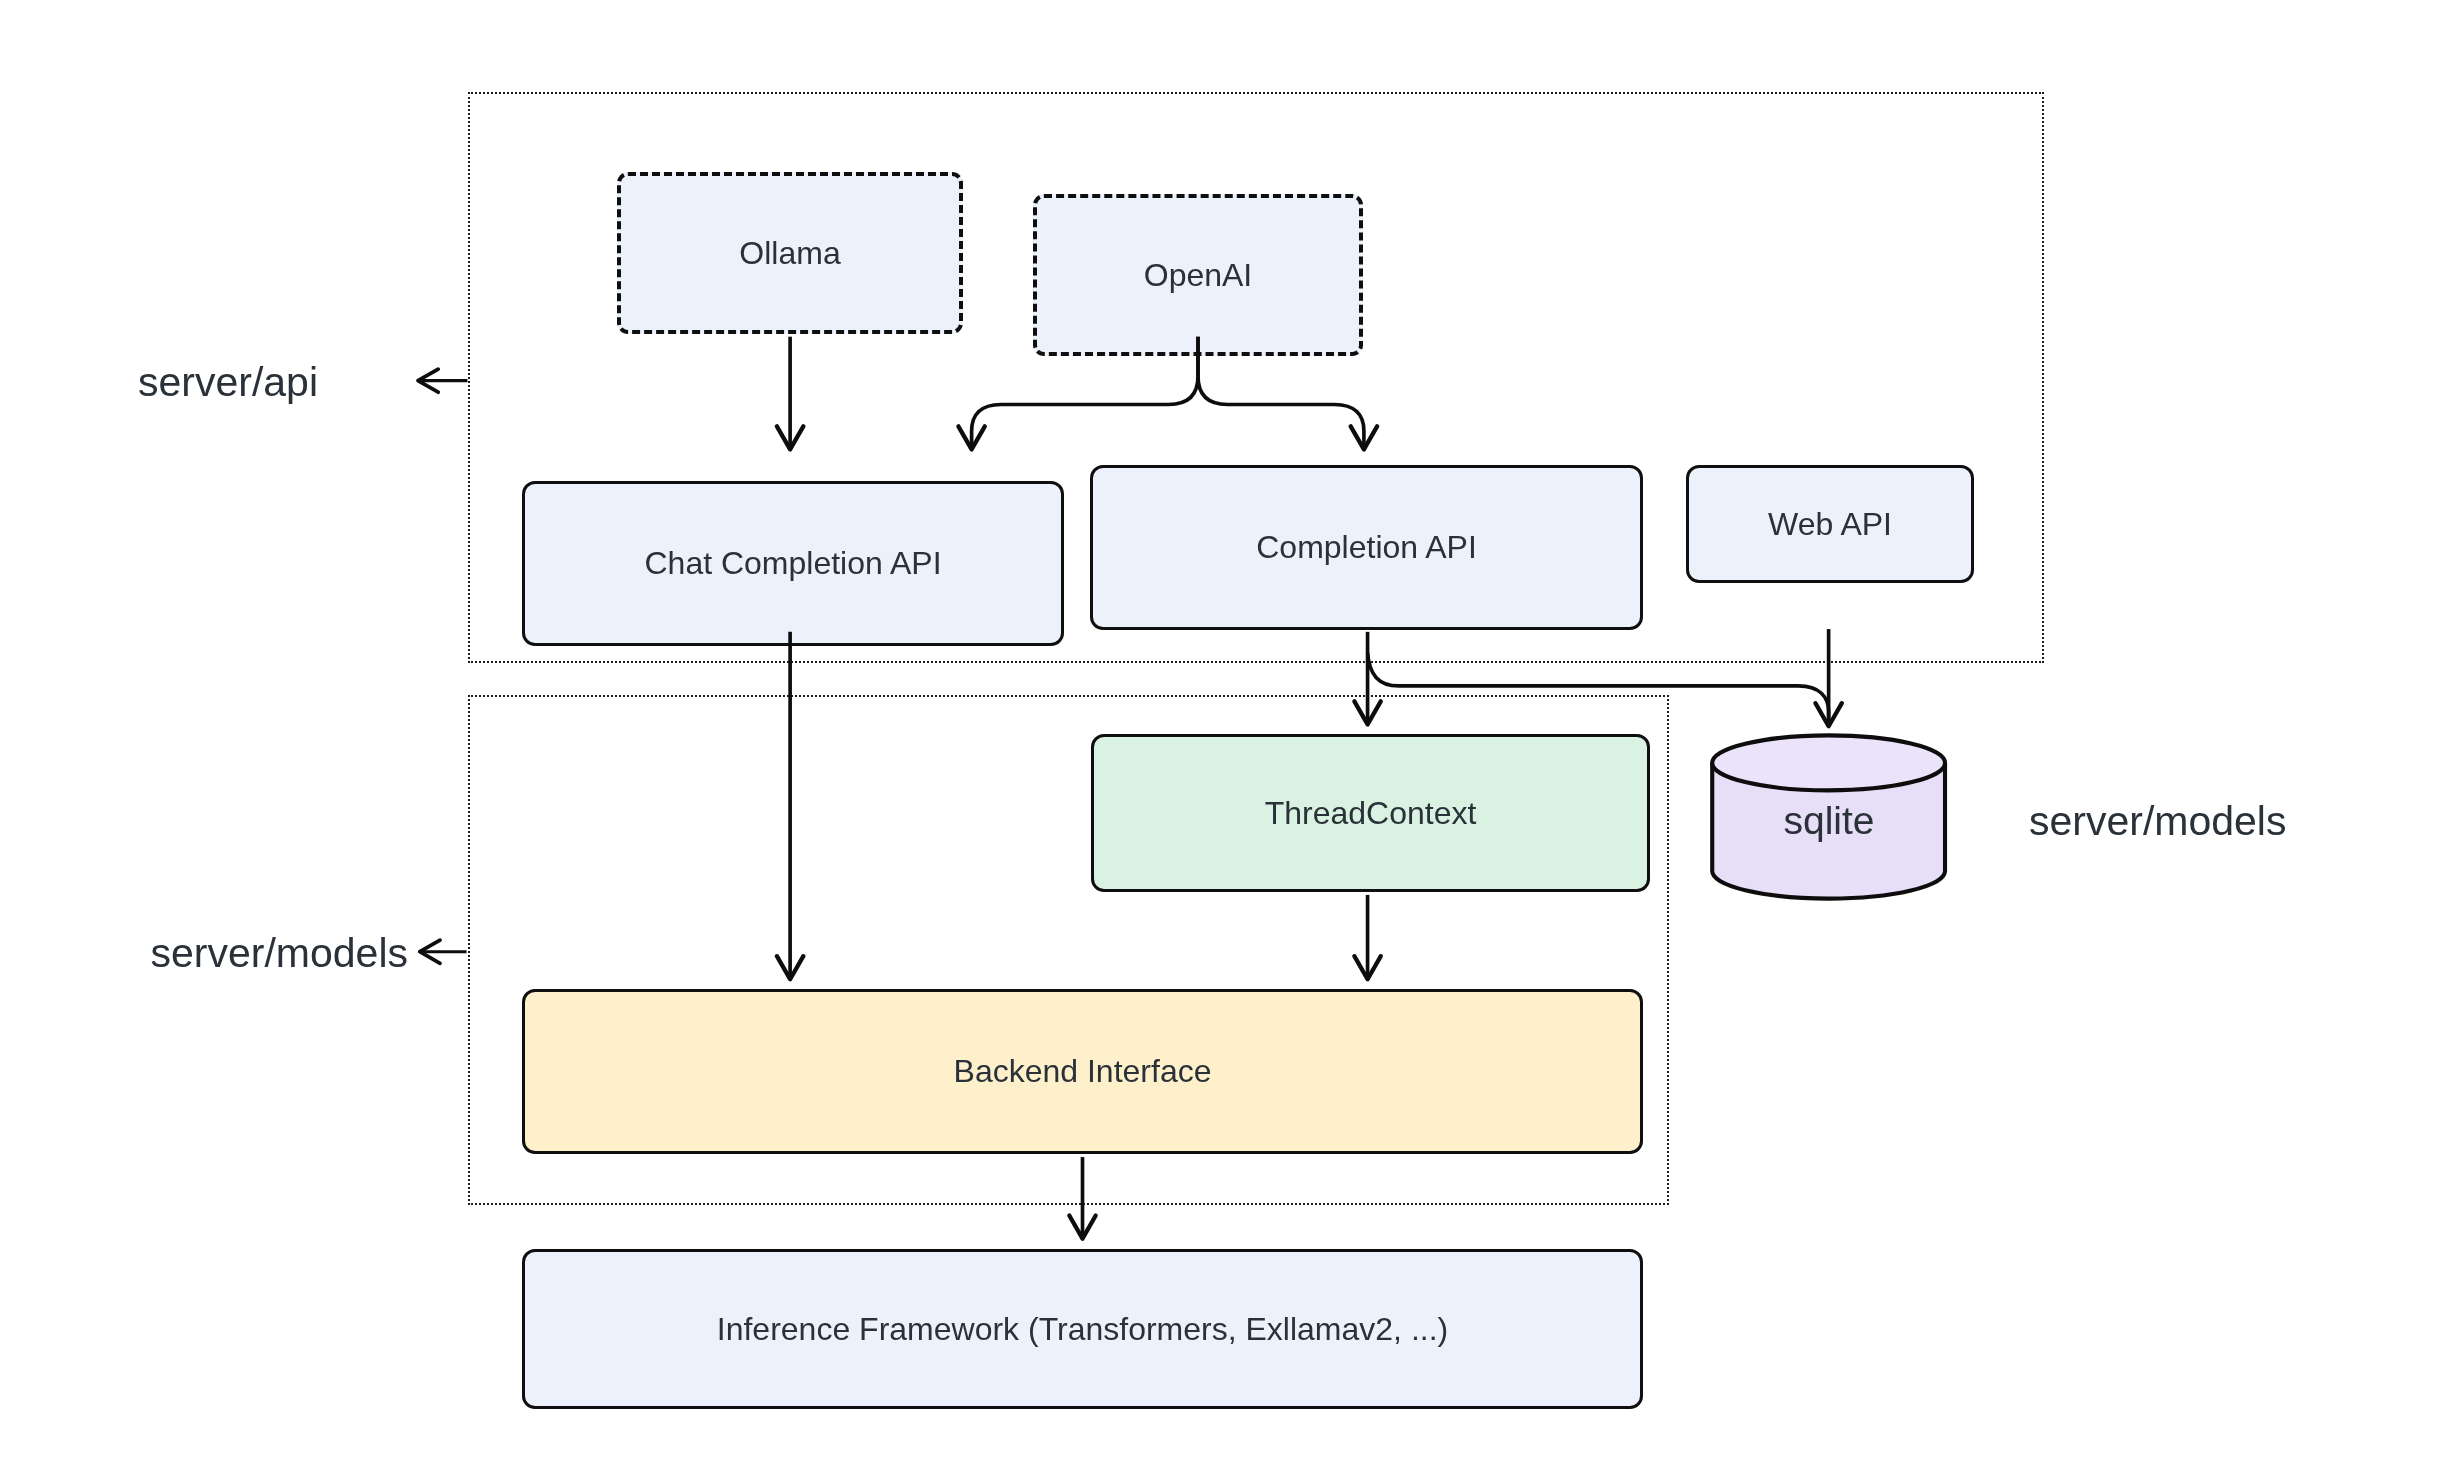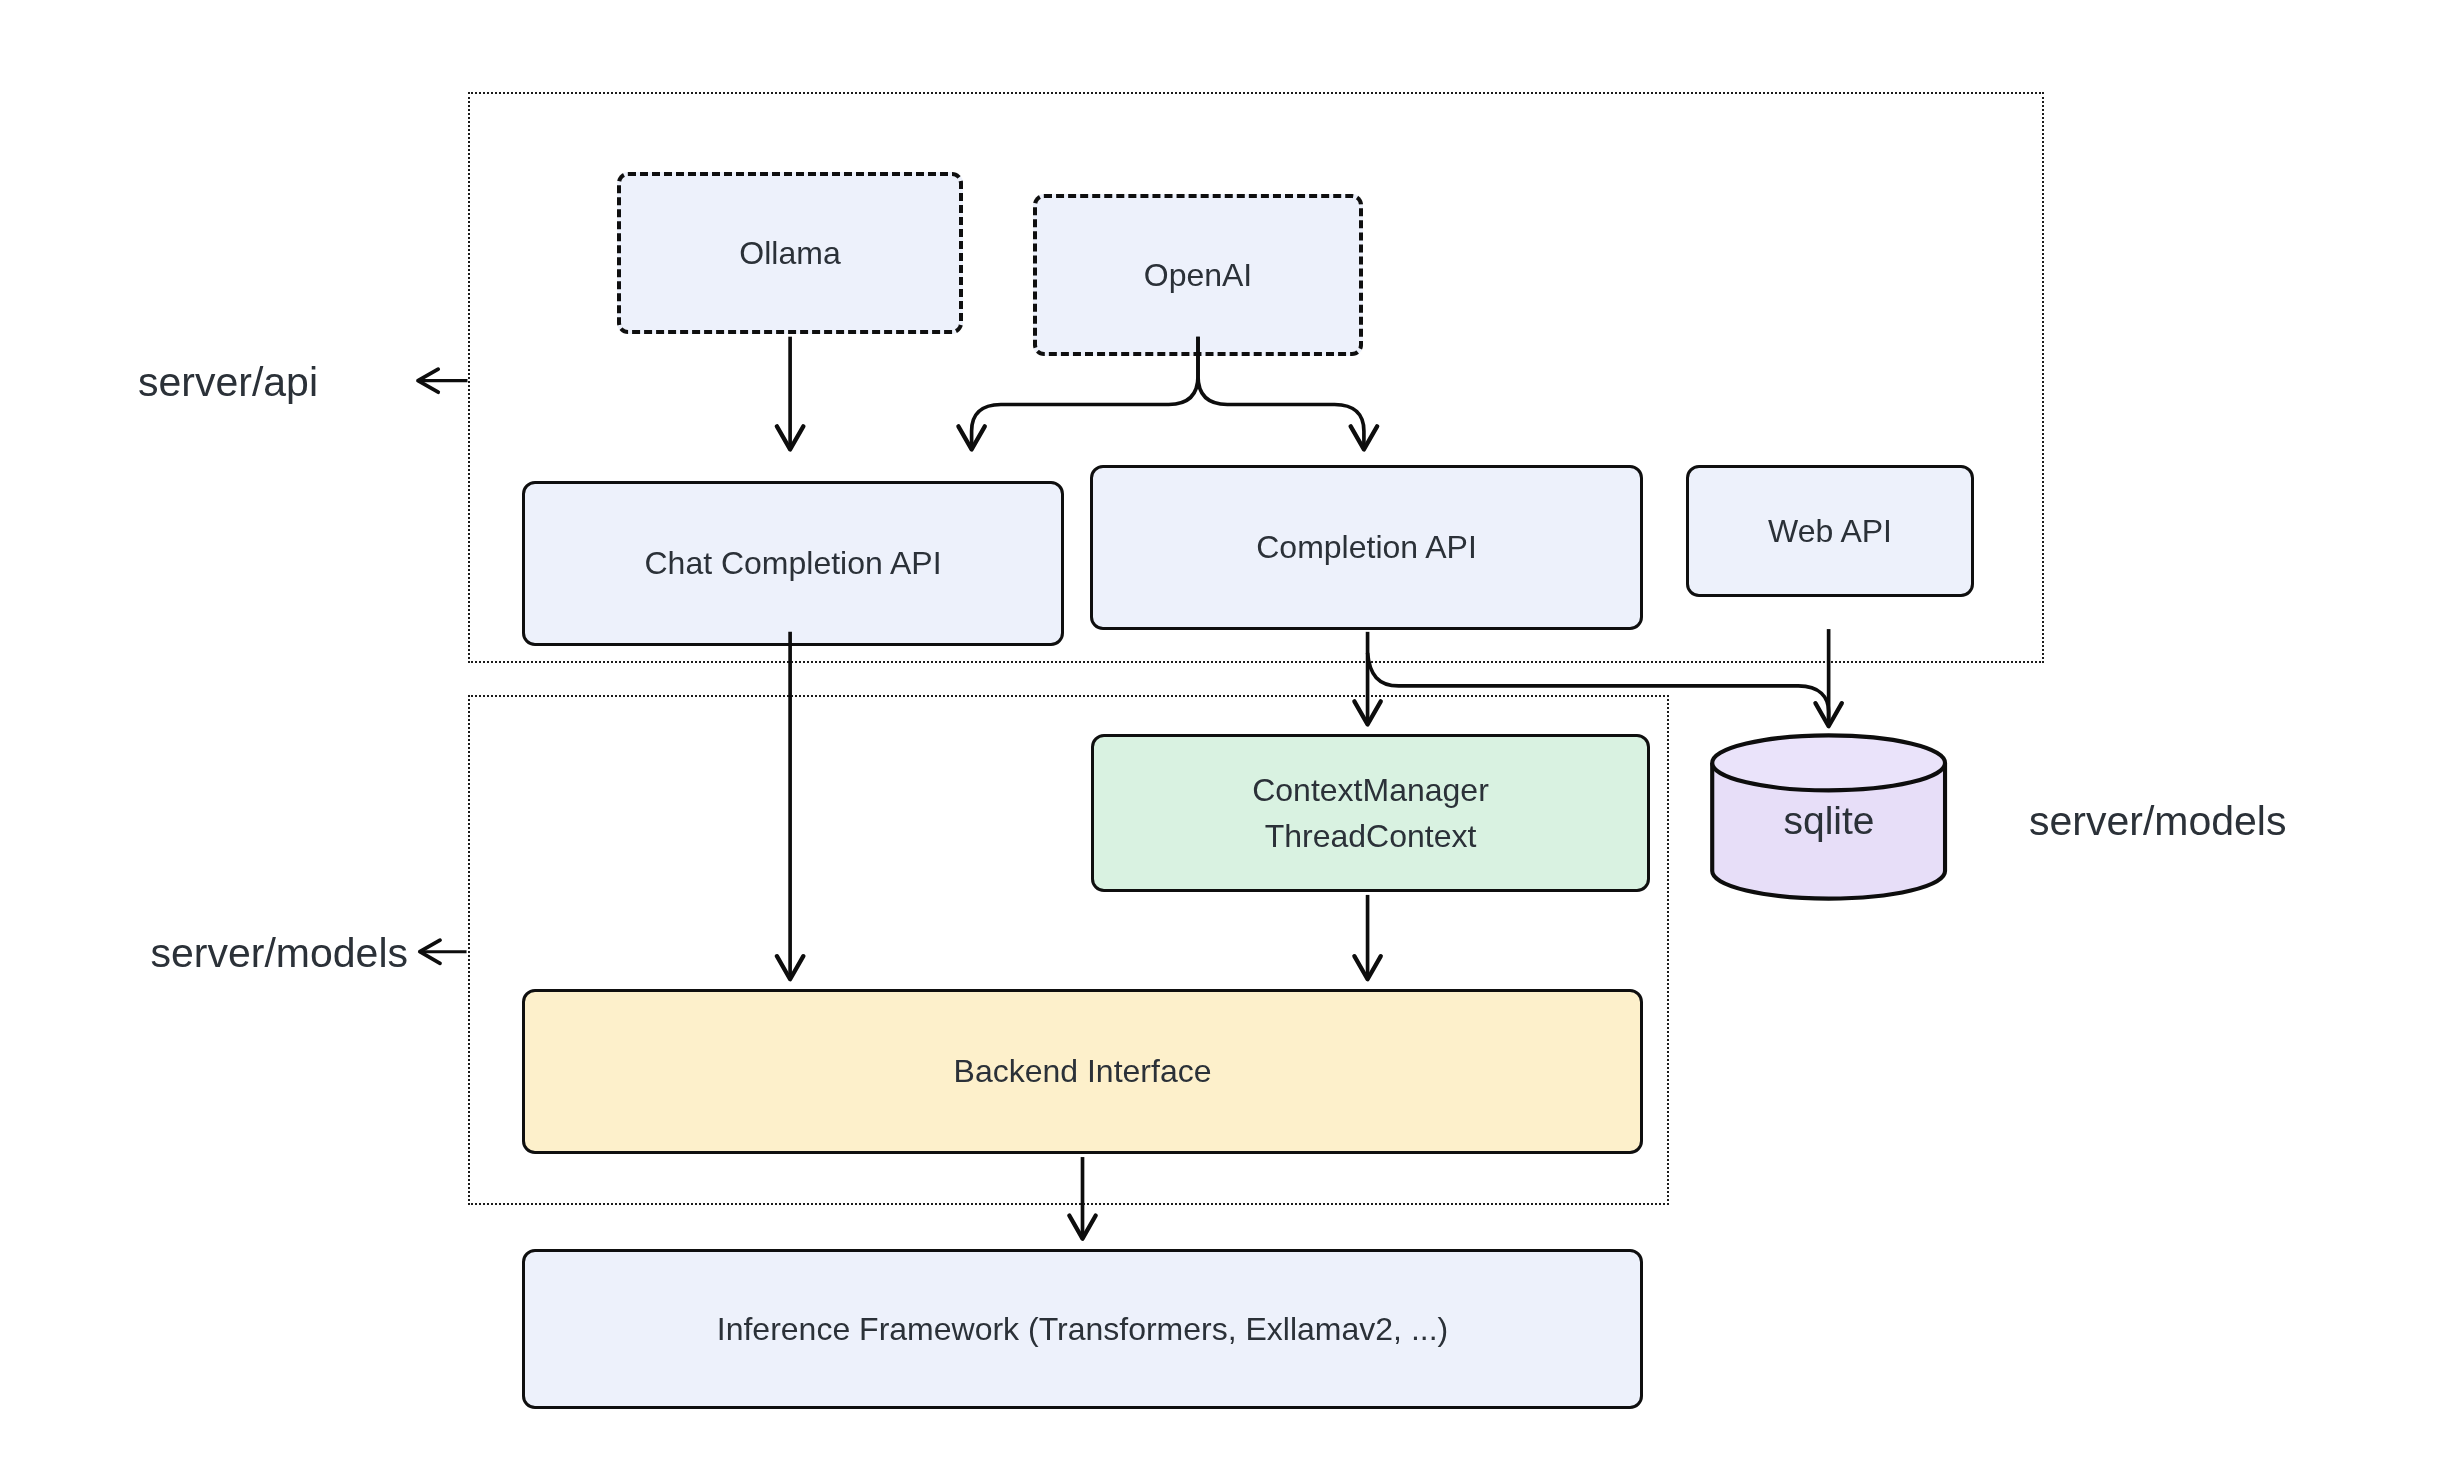--- a/index.html
+++ b/index.html
@@ -57,21 +57,21 @@
     border-radius: 11px;
   }
   .fill-blue   { background: var(--node-blue,   #edf1fb); }
   .fill-green  { background: var(--node-green,  #d9f2e1); }
   .fill-yellow { background: var(--node-yellow, #fdf0cb); }
 
   .node-ollama    { left: 617px;  top: 172px;  width: 346px;  height: 162px; }
   .node-openai    { left: 1033px; top: 172px;  width: 330px;  height: 162px; margin-top: 22px; }
   .node-chat      { left: 522px;  top: 465px;  width: 542px;  height: 165px; margin-top: 16px; }
   .node-assistant { left: 1090px; top: 465px;  width: 553px;  height: 165px; }
-  .node-web       { left: 1686px; top: 465px;  width: 288px;  height: 132px; }
+  .node-web       { left: 1686px; top: 465px;  width: 288px;  height: 118px; }
   .node-context   { left: 1091px; top: 734px;  width: 559px;  height: 158px; }
   .node-backend   { left: 522px;  top: 989px; width: 1121px; height: 165px; }
   .node-inference { left: 522px;  top: 1249px; width: 1121px; height: 160px; }
 
   .side-label {
     position: absolute;
     z-index: 2;
     font-size: 41px;
     color: var(--text, #2b3138);
     white-space: nowrap;
@@ -138,21 +138,20 @@
   <div class="node fill-blue node-assistant">
     <span>Completion API</span>
   </div>
 
   <div class="node fill-blue node-web">
     <span>Web API</span>
   </div>
 
   <div class="node fill-green node-context">
     <span>
-      <div>ContextManager</div>
       <div>ThreadContext</div>
     </span>
   </div>
 
   <div class="node fill-yellow node-backend">
     <span>Backend Interface</span>
   </div>
 
   <div class="node fill-blue node-inference">
     <span>Inference Framework (Transformers, Exllamav2, ...)</span>

